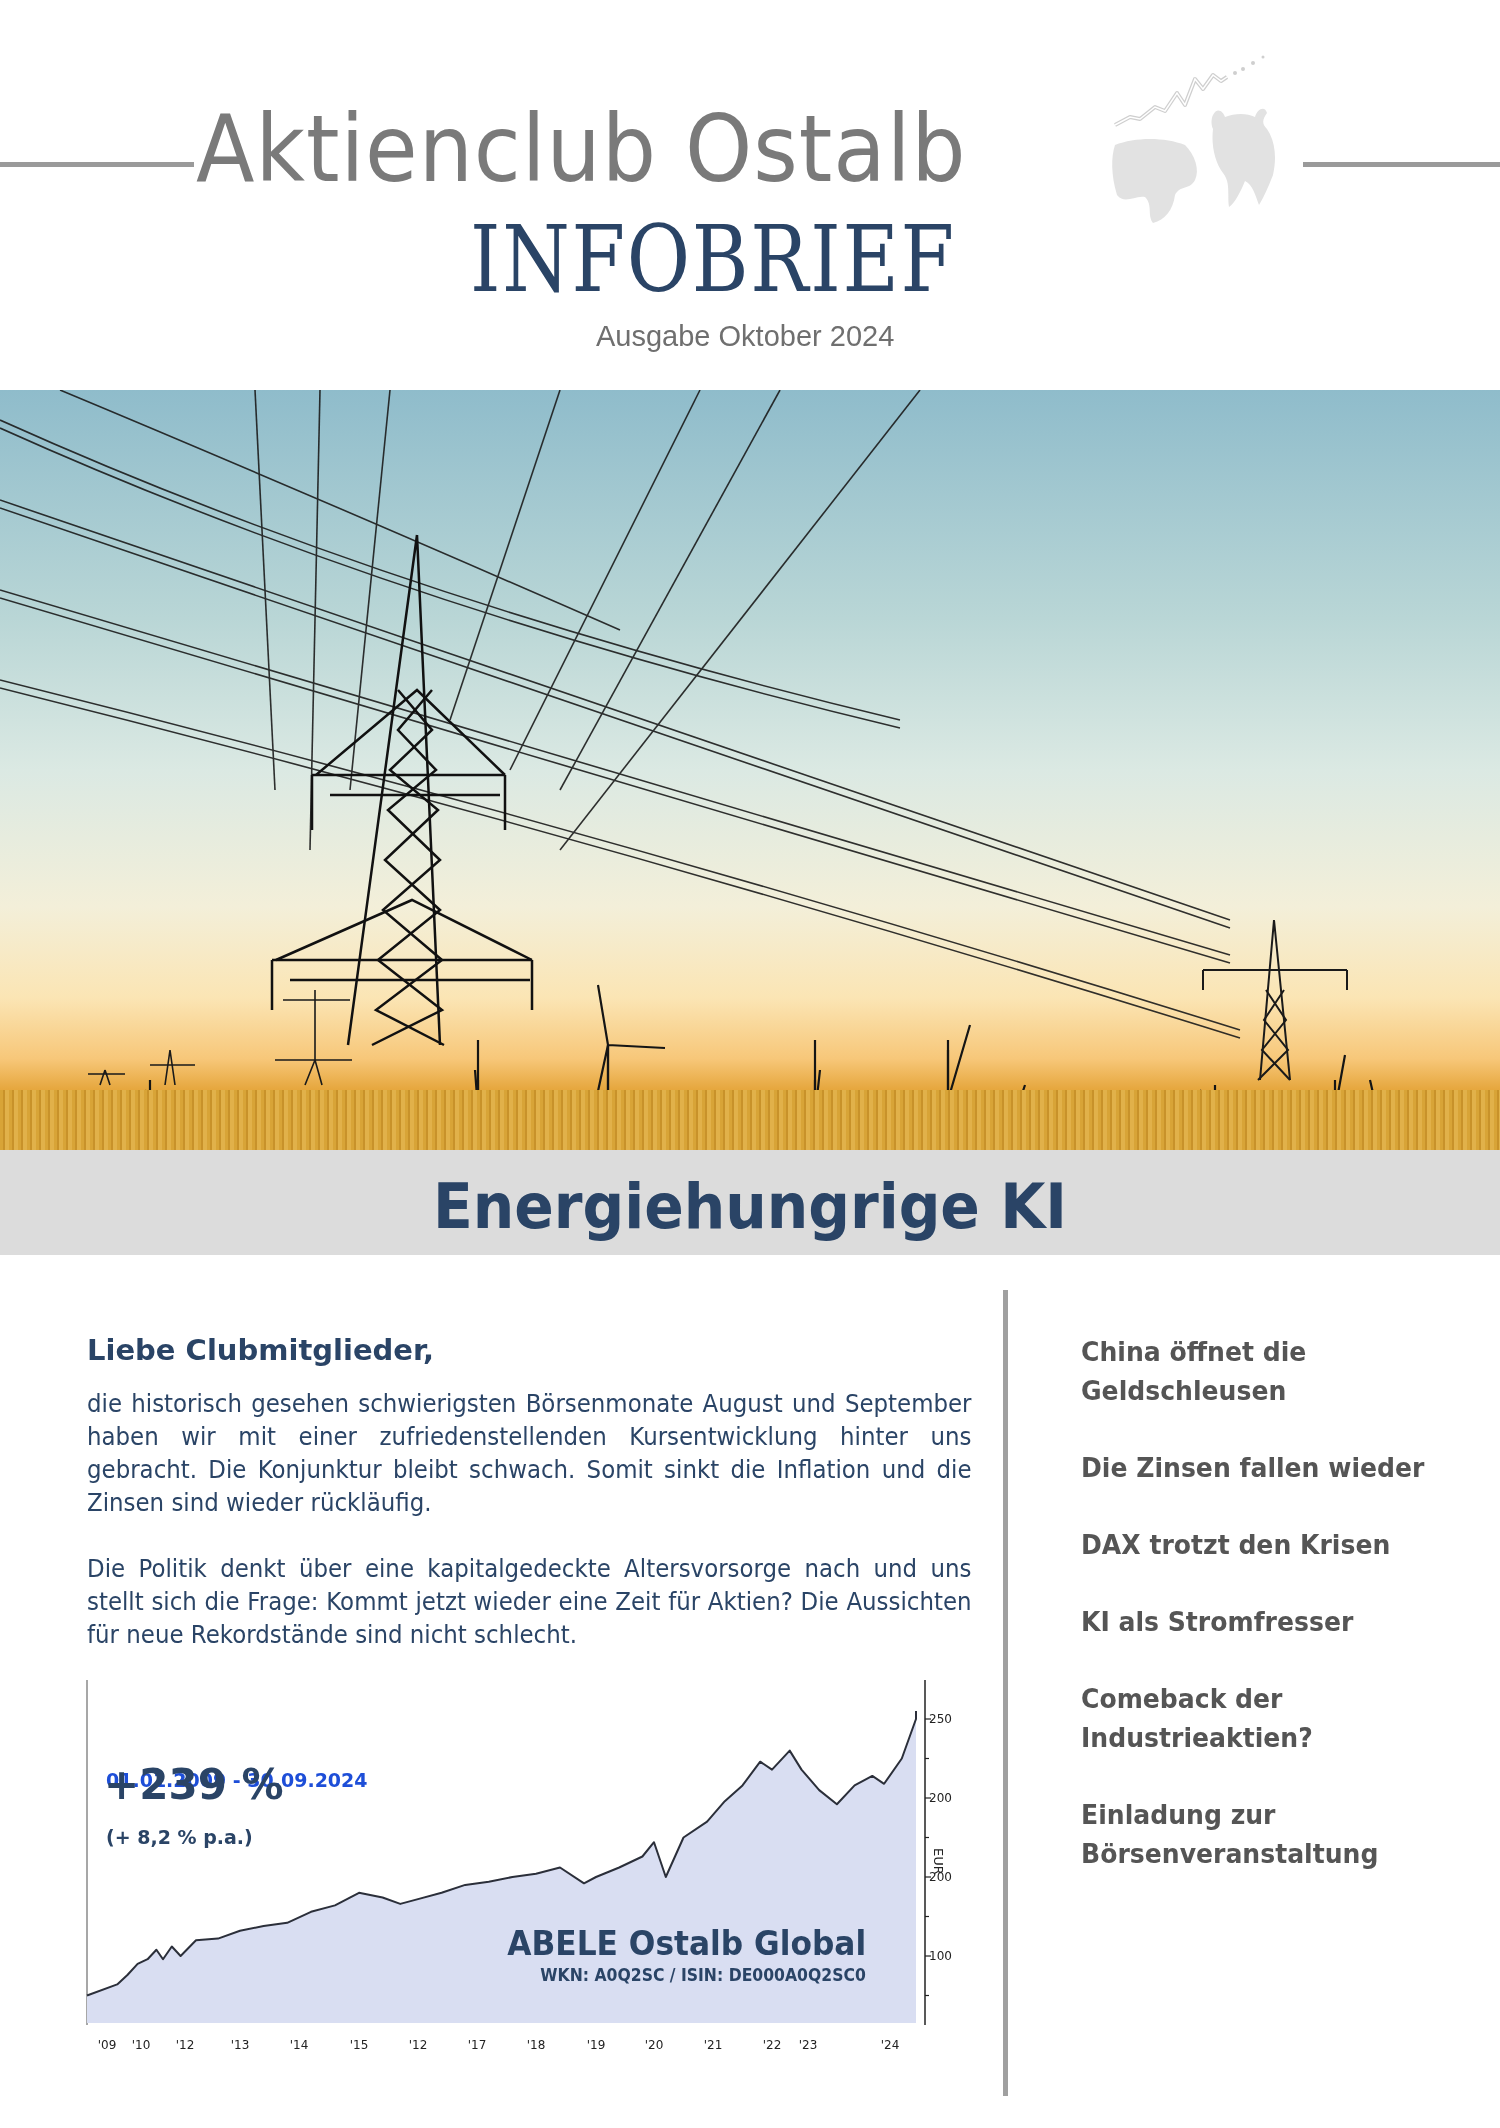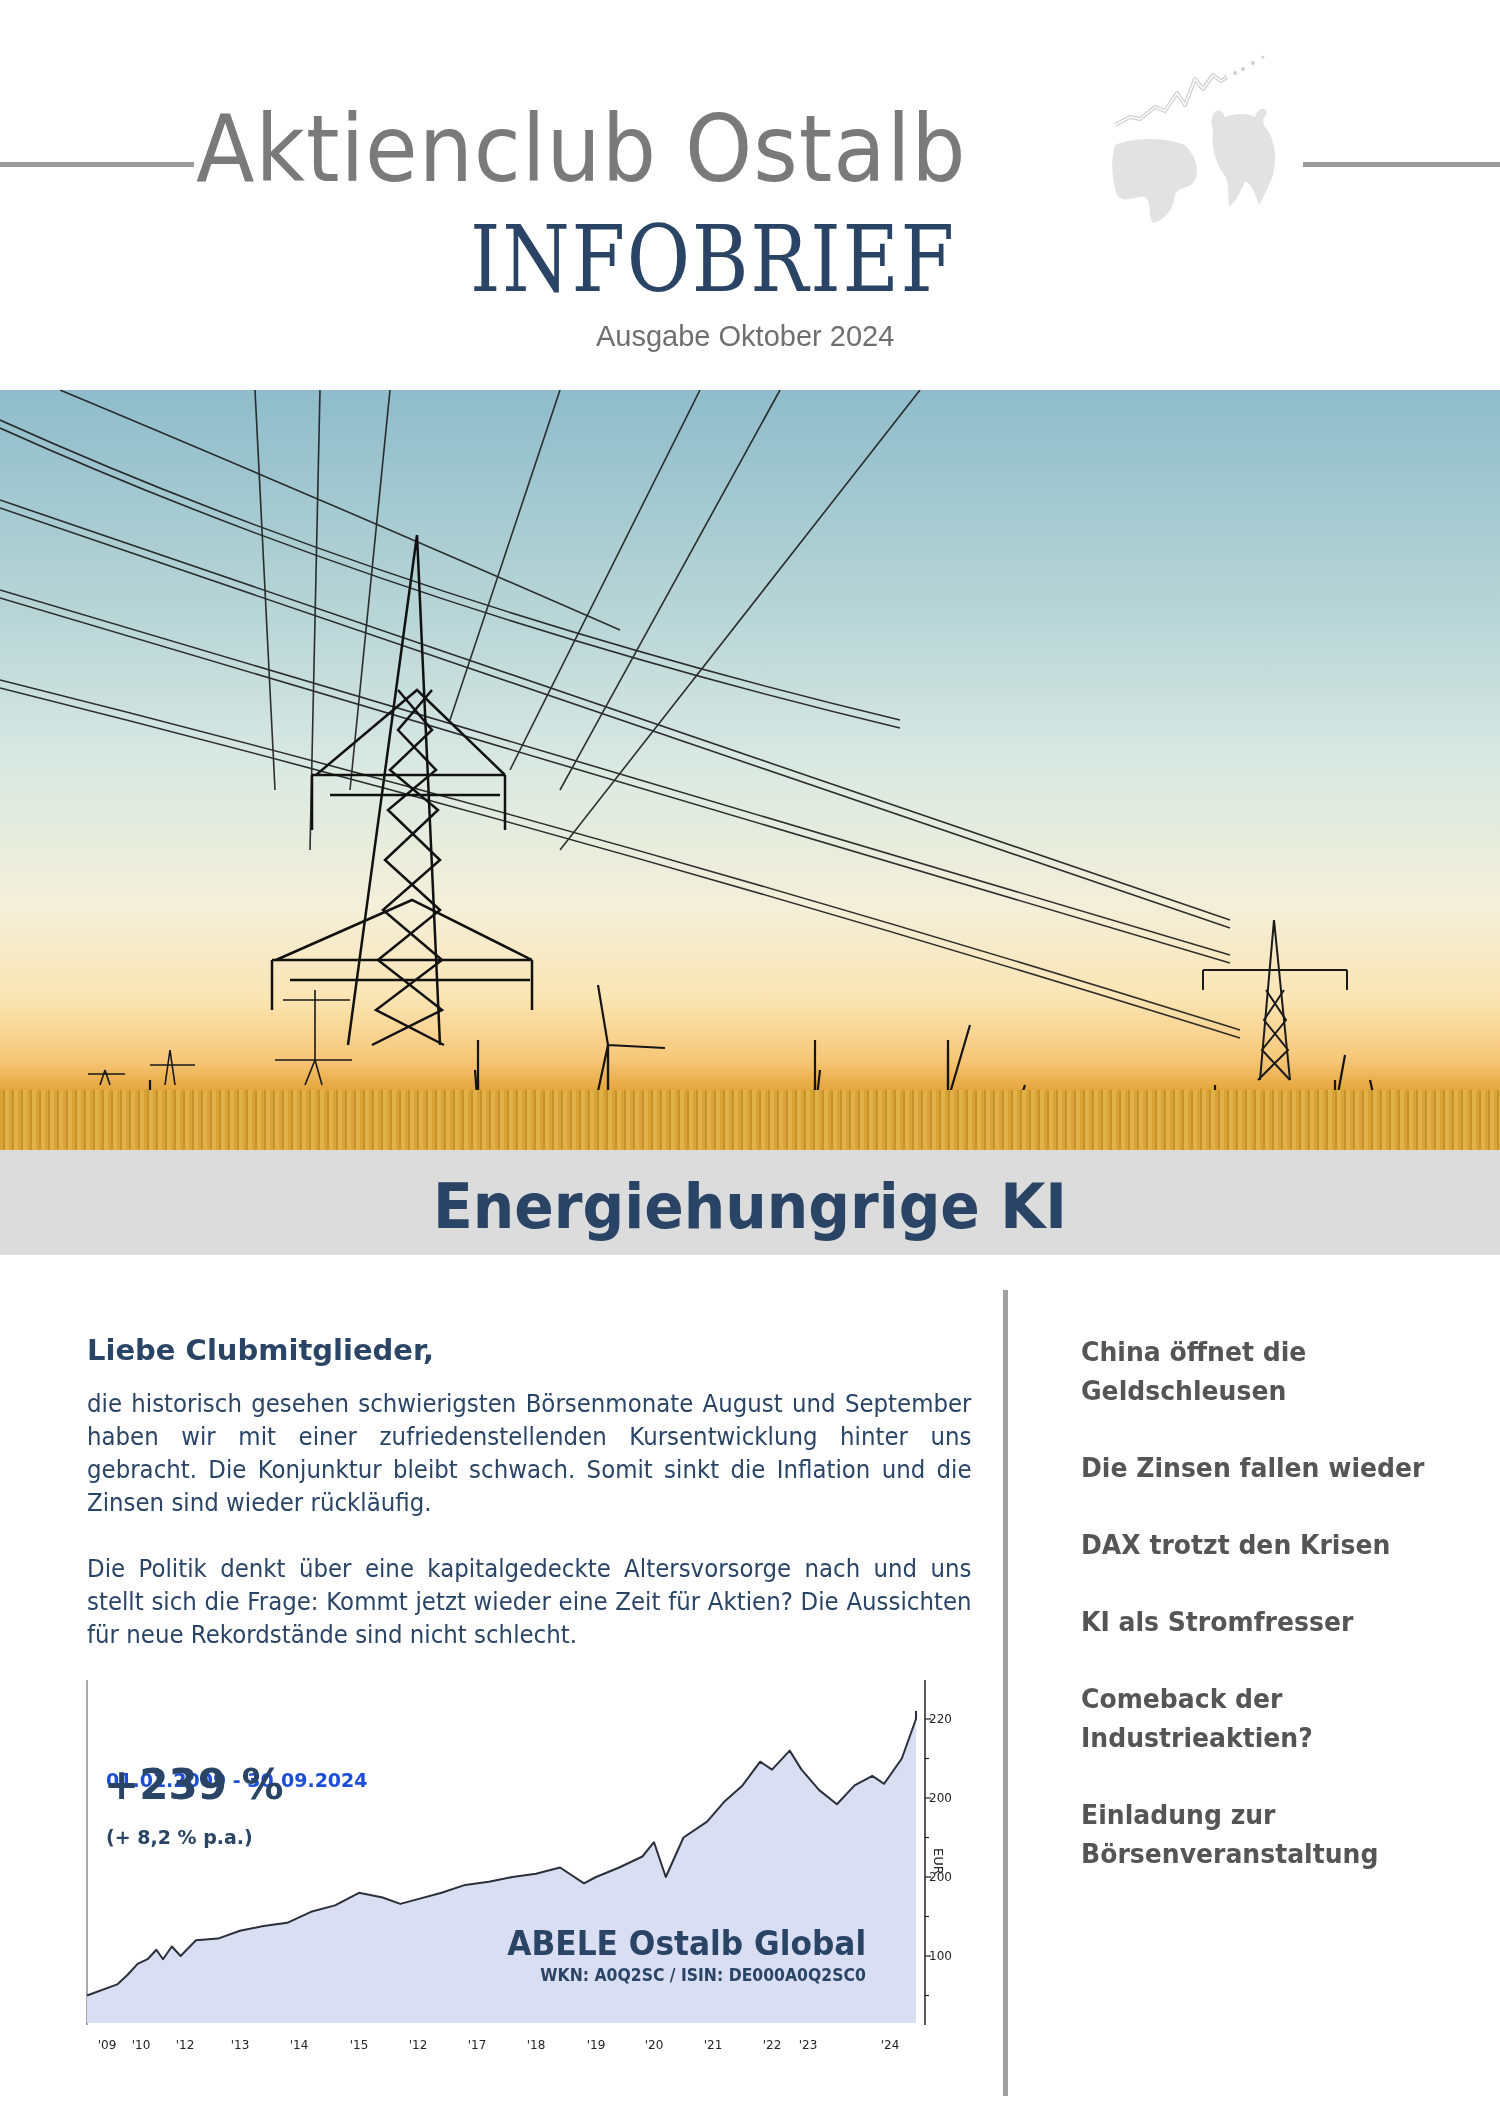--- a/index.html
+++ b/index.html
@@ -179,21 +179,21 @@
         <line x1="839" x2="845" y1="276" y2="276"></line>
         <line x1="839" x2="843" y1="315.5" y2="315.5"></line>
       </g>
   </svg>
   <div class="chart-period">01.01.2009 - 30.09.2024</div>
   <div class="chart-gain">+239 %</div>
   <div class="chart-pa">(+ 8,2 % p.a.)</div>
   <div class="fund-name">ABELE Ostalb Global</div>
   <div class="fund-ids">WKN: A0Q2SC / ISIN: DE000A0Q2SC0</div>
 
-  <div class="ytick" style="top:39px">220</div>
+  <div class="ytick" style="top:39px">250</div>
   <div class="ytick" style="top:118px">200</div>
   <div class="ytick" style="top:197px">200</div>
   <div class="ytick" style="top:276px">100</div>
   <div class="ylabel">EUR</div>
 
   <div class="xtick" style="left:21px">'09</div>
   <div class="xtick" style="left:55px">'10</div>
   <div class="xtick" style="left:99px">'12</div>
   <div class="xtick" style="left:154px">'13</div>
   <div class="xtick" style="left:213px">'14</div>

